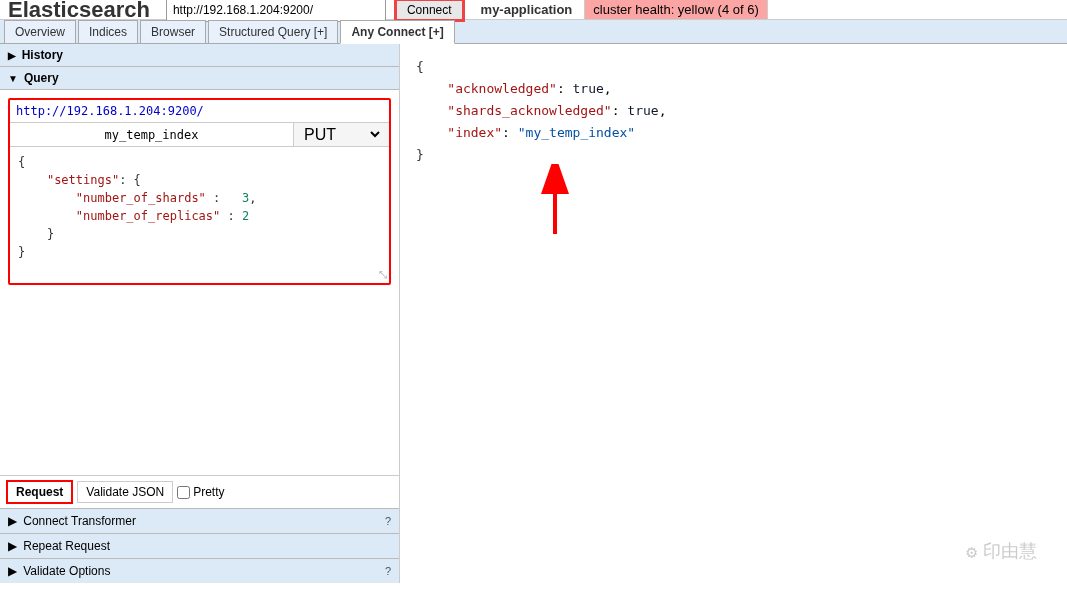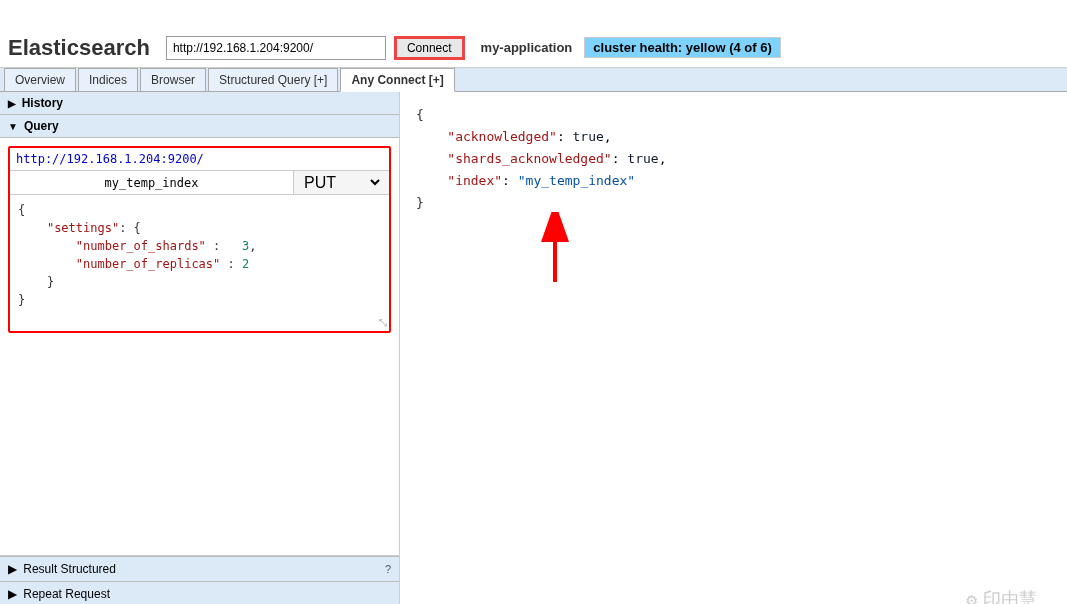--- a/index.html
+++ b/index.html
@@ -1,24 +1,24 @@
 <!DOCTYPE html>
 <html><head>
   <meta charset="utf-8">
   <style>
     * { box-sizing: border-box; margin: 0; padding: 0; }
     body { font-family: Arial, sans-serif; font-size: 13px; background: #fff; width: 1067px; height: 604px; overflow: hidden; }
 
     
-    .header { display: flex; align-items: center; height: 40px; background: #fff; border-bottom: 1px solid #ccc; padding: 0 8px; gap: 8px; margin-top: 28px; }
+    .header { display: flex; align-items: center; height: 20px; background: #fff; border-bottom: 1px solid #ccc; padding: 0 8px; gap: 8px; }
     .app-title { font-size: 22px; font-weight: bold; color: #333; margin-right: 8px; }
     .url-input { height: 24px; border: 1px solid #999; padding: 2px 6px; font-size: 12px; width: 220px; }
     .connect-btn { height: 24px; padding: 0 10px; background: #e8e8e8; border: 3px solid #ef4444; font-size: 12px; cursor: pointer; }
     .cluster-name { font-weight: bold; color: #333; margin-left: 8px; }
-    .cluster-health { background: #7dd3fc; font-weight: bold; font-size: 13px; padding: 2px 8px; border: 1px solid #ccc; margin-left: 4px; }
+    .cluster-health { background: #fca5a5; font-weight: normal; font-size: 13px; padding: 2px 8px; border: 1px solid #ccc; margin-left: 4px; }
 
     
     .tabs-row { display: flex; align-items: center; height: 24px; background: #dce9f7; border-bottom: 1px solid #aaa; padding-left: 4px; gap: 2px; }
     .tab { padding: 4px 10px; border: 1px solid #aaa; background: #e8f0fb; cursor: pointer; font-size: 12px; color: #333; }
     .tab.active { background: #fff; border-bottom: 1px solid #fff; font-weight: bold; }
 
     
     .main { display: flex; height: calc(604px - 65px); }
 
     
@@ -122,25 +122,33 @@
         <span class="json-key">"number_of_shards"</span> :   <span class="json-val-num">3</span>,
         <span class="json-key">"number_of_replicas"</span> : <span class="json-val-num">2</span>
     }
 }</div>
       <div class="resize-corner">⤡</div>
     </div>
 
     <div style="flex:1"></div>
 
     <div class="bottom-tabs">
+      <div class="bottom-tab-row">
+        <button class="bottom-tab active">Request</button>
+        <button class="bottom-tab-plain">Validate JSON</button>
+        <label class="checkbox-label">
+          <input type="checkbox" style="">
+          <span>Pretty</span>
+        </label>
+      </div>
 
       <div class="collapsible-item">
         <div class="collapsible-item-left">
           <span>▶</span>
-          <span>Result Structured</span>
+          <span>Connect Transformer</span>
         </div>
         <span class="help-icon">?</span>
       </div>
 
       <div class="collapsible-item">
         <div class="collapsible-item-left">
           <span>▶</span>
           <span>Repeat Request</span>
         </div>
       </div>

